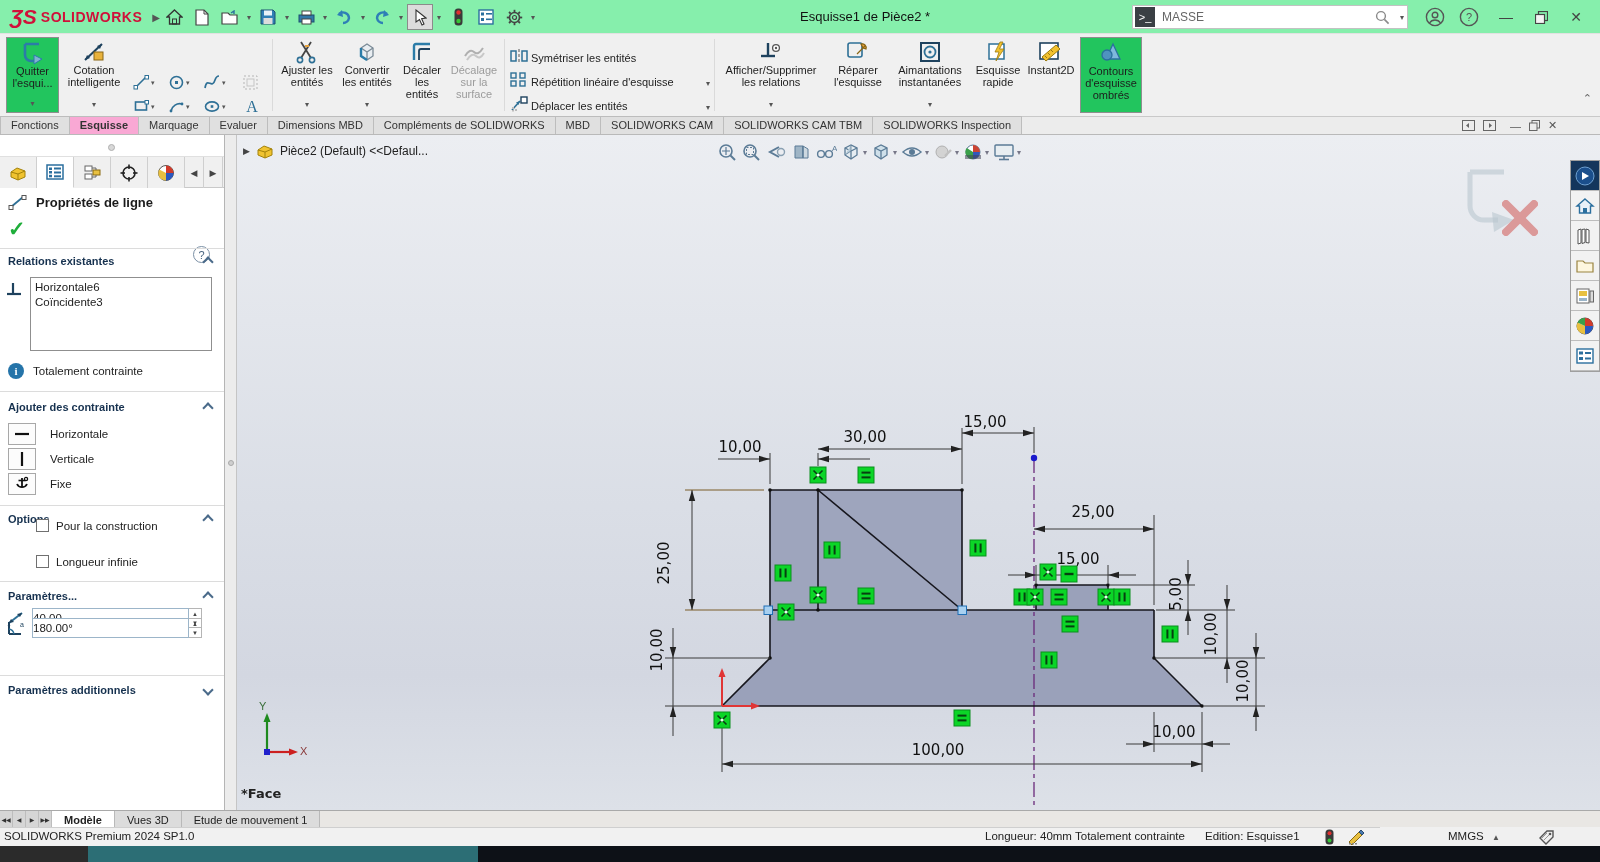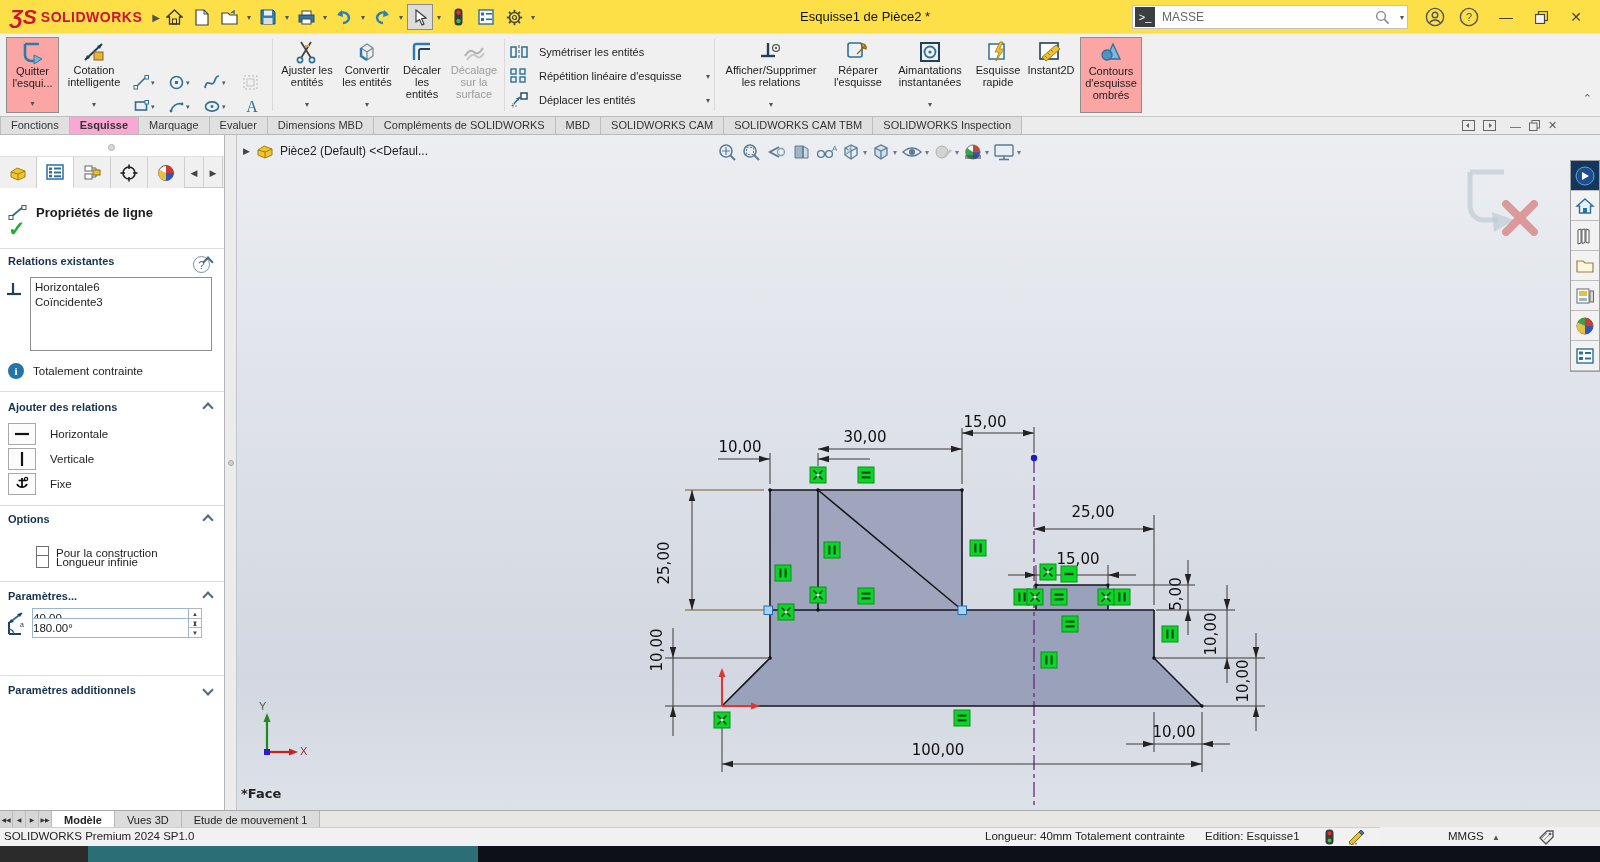--- a/index.html
+++ b/index.html
@@ -1,44 +1,44 @@
 <!DOCTYPE html>
 <html><head>
 <meta charset="utf-8">
 <style>
   html,body{margin:0;padding:0;background:#444;}
   *{box-sizing:border-box;}
   .app{position:relative;width:1600px;height:862px;background:#f0f0f0;font-family:"Liberation Sans",sans-serif;color:#222;overflow:hidden;}
   .abs{position:absolute;}
 
   
-  .titlebar{position:absolute;left:0;top:0;width:1600px;height:34px;background:#fde047;border-bottom:1px solid #e2e2e2;}
+  .titlebar{position:absolute;left:0;top:0;width:1600px;height:34px;background:#86efac;border-bottom:1px solid #e2e2e2;}
   .logo{position:absolute;left:10px;top:5px;display:flex;align-items:center;gap:4px;}
   .logo-mark{font-style:italic;font-weight:bold;font-size:21px;color:#d0103a;}
   .logo-text{font-weight:bold;font-size:14px;color:#d0103a;letter-spacing:.5px;}
   .logo-caret{color:#555;font-size:10px;margin-left:6px;}
   .qat{position:absolute;left:160px;top:2px;height:30px;display:flex;align-items:center;}
   .qbtn{display:flex;align-items:center;justify-content:center;width:26px;height:26px;margin:0 1px;}
   .qdd{width:10px;font-size:8px;color:#555;text-align:center;}
   .qsel{border:1px solid #8b8b8b;background:#dcdcdc;}
   .win-title{position:absolute;left:800px;top:9px;font-size:13px;color:#111;}
   .search{position:absolute;left:1132px;top:5px;width:276px;height:24px;background:#fff;border:1px solid #c2c2c2;display:flex;align-items:center;}
   .search-badge{width:20px;height:20px;margin-left:2px;background:#3a3f44;color:#fff;font-size:11px;display:flex;align-items:center;justify-content:center;}
   .search-text{flex:1;margin-left:7px;font-size:12px;color:#666;}
   .tb-ico{width:30px;height:26px;display:flex;align-items:center;justify-content:center;}
   .wbtn{position:absolute;top:4px;width:28px;height:26px;display:flex;align-items:center;justify-content:center;color:#444;font-size:14px;}
 
   
   .ribbon{position:absolute;left:0;top:34px;width:1600px;height:83px;background:#f0f0f0;border-bottom:1px solid #c9c9c9;}
   .rbtn{position:absolute;top:3px;height:76px;display:flex;flex-direction:column;align-items:center;font-size:11px;line-height:12px;text-align:center;color:#1d1d1d;padding-top:3px;}
   .rbtn .dd{font-size:8px;color:#555;margin-top:auto;margin-bottom:2px;}
-  .pressed{background:#fca5a5;border:1px solid #8e8e8e;}
+  .pressed{background:#22c55e;border:1px solid #8e8e8e;}
   .disab{color:#9b9b9b;}
   .rsep{position:absolute;top:5px;height:72px;width:1px;background:#dadada;}
-  .rrow{position:absolute;display:flex;align-items:center;gap:11px;font-size:11px;height:24px;}
+  .rrow{position:absolute;display:flex;align-items:flex-end;gap:3px;font-size:11px;height:24px;}
   .rrow .dd{font-size:8px;color:#555;}
   .egrid-cell{position:absolute;display:flex;align-items:center;}
   .egrid-cell .dd{font-size:7px;color:#555;margin-left:1px;}
   .rib-collapse{position:absolute;right:8px;top:58px;color:#666;font-size:11px;}
 
   
   .tabrow{position:absolute;left:0;top:117px;width:1600px;height:18px;background:#ececec;border-bottom:1px solid #b9b9b9;display:flex;align-items:flex-end;}
   .ctab{height:18px;padding:2px 10px 0 10px;font-size:11px;color:#333;background:#e0e0e0;border:1px solid #bdbdbd;border-bottom:none;margin-right:-1px;white-space:nowrap;}
   .ctab.active{background:#f9a8d4;font-weight:bold;}
   .docwin{position:absolute;top:2px;display:flex;gap:8px;color:#555;font-size:11px;align-items:center;}
@@ -49,21 +49,21 @@
   .splitter{position:relative;width:12px;height:675px;background:#ececec;border-right:1px solid #c5c5c5;flex:none;}
   .split-dot{position:absolute;left:3px;top:325px;width:6px;height:6px;border-radius:50%;background:#cfcfcf;border:1px solid #aaa;}
 
   
   .ptop{position:absolute;left:0;top:0;width:100%;height:22px;background:#fff;border-bottom:1px solid #e0e0e0;}
   .ptop-dot{position:absolute;left:108px;top:9px;width:7px;height:7px;border-radius:50%;background:#d8d8d8;border:1px solid #b0b0b0;}
   .ptabs{position:absolute;left:0;top:22px;width:100%;height:31px;display:flex;background:#f0f0f0;border-bottom:1px solid #c9c9c9;}
   .ptab{width:37px;height:31px;border-right:1px solid #cfcfcf;display:flex;align-items:center;justify-content:center;background:#f0f0f0;}
   .ptab.active{background:#fff;border-bottom:1px solid #fff;}
   .ptab-arr{width:19px;height:31px;display:flex;align-items:center;justify-content:center;font-size:9px;color:#444;border-right:1px solid #cfcfcf;}
-  .phead{position:absolute;left:0;top:63px;width:100%;height:28px;display:flex;align-items:center;gap:8px;padding-left:8px;}
+  .phead{position:absolute;left:0;top:53px;width:100%;height:28px;display:flex;align-items:center;gap:8px;padding-left:8px;}
   .phead-title{font-weight:bold;font-size:13px;color:#1b1b1b;}
   .help-circ{position:absolute;right:14px;top:5px;width:17px;height:17px;border:1px solid #7a8fa5;border-radius:50%;color:#4a6580;font-size:11px;display:flex;align-items:center;justify-content:center;}
   .pcheck{position:absolute;left:8px;top:82px;color:#1fae3a;font-size:21px;font-weight:bold;}
   .pdivider{position:absolute;left:0;width:100%;height:1px;background:#dcdcdc;}
   .sect-head{position:absolute;left:8px;font-size:11px;font-weight:bold;color:#16314f;}
   .chev{position:absolute;right:12px;width:8px;height:8px;border-left:2px solid #4a6a8a;border-bottom:2px solid #4a6a8a;}
   .chev.up{transform:rotate(135deg);}
   .chev.down{transform:rotate(-45deg);}
   .rel-listbox{position:absolute;left:30px;top:142px;width:182px;height:74px;border:1px solid #8f8f8f;background:#fff;font-size:11.5px;padding:2px 4px;line-height:15px;}
   .info-row{position:absolute;left:8px;top:228px;display:flex;align-items:center;gap:9px;font-size:11.5px;}
@@ -573,21 +573,21 @@
       <div class="rel-listbox">
         <div>Horizontale6</div>
         <div>Coïncidente3</div>
       </div>
       <div class="info-row">
         <span class="info-ic">i</span>
         <span>Totalement contrainte</span>
       </div>
       <div class="pdivider" style="top:256px;"></div>
 
-      <div class="sect-head" style="top:266px;">Ajouter des relations</div>
+      <div class="sect-head" style="top:266px;">Ajouter des contrainte</div>
       <span class="chev up" style="top:269px;"></span>
       <div class="relbtn" style="top:288px;">
         <span class="ibox">
             <svg width="16" height="8" viewBox="0 0 16 8">
               <line x1="1" y1="4" x2="15" y2="4" stroke="#111" stroke-width="2.2"></line>
             </svg>
           </span>
         <span>Horizontale</span>
       </div>
       <div class="relbtn" style="top:313px;">
@@ -605,21 +605,21 @@
               <line x1="5.5" y1="5.5" x2="12.5" y2="5.5" stroke="#111" stroke-width="1.6"></line>
               <circle cx="13" cy="4" r="1.6" fill="none" stroke="#111" stroke-width="1.3"></circle>
             </svg>
           </span>
         <span>Fixe</span>
       </div>
       <div class="pdivider" style="top:370px;"></div>
 
       <div class="sect-head" style="top:378px;">Options</div>
       <span class="chev up" style="top:381px;"></span>
-      <div class="cbrow" style="top:411px;">
+      <div class="cbrow" style="top:384px;">
         <span class="cb"></span>
         <span>Pour la construction</span>
       </div>
       <div class="cbrow" style="top:420px;">
         <span class="cb"></span>
         <span>Longueur infinie</span>
       </div>
       <div class="pdivider" style="top:446px;"></div>
 
       <div class="sect-head" style="top:455px;">Paramètres...</div>

